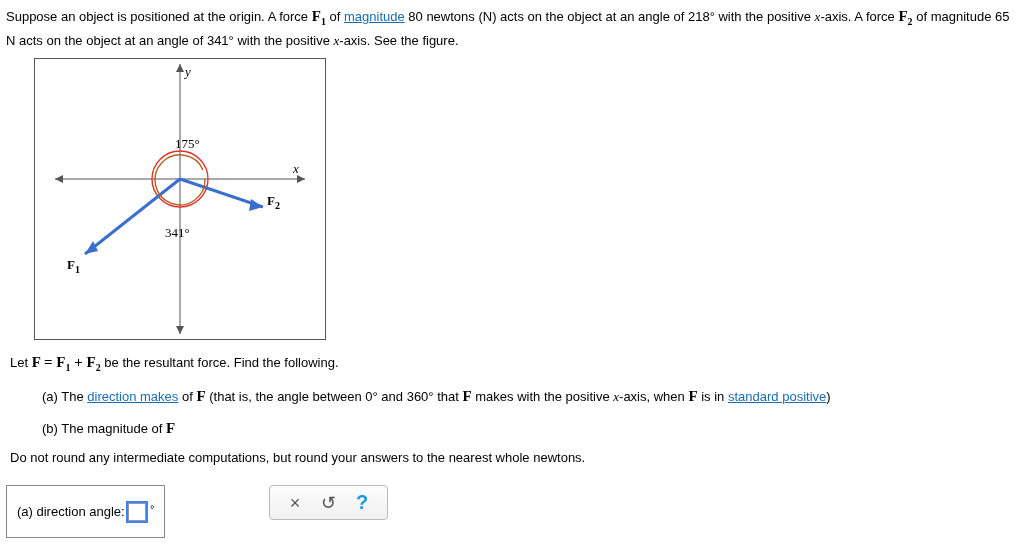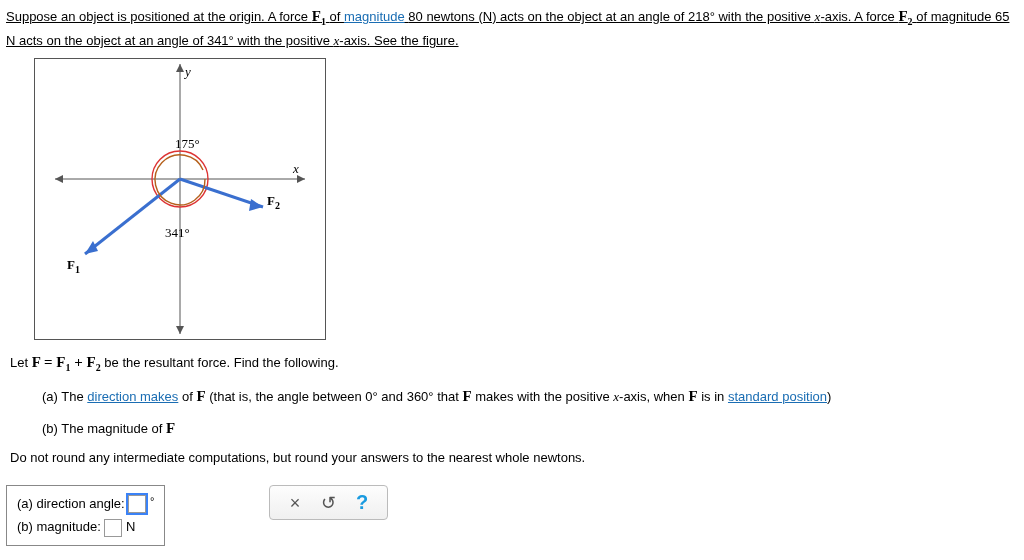--- a/index.html
+++ b/index.html
@@ -4,37 +4,37 @@
 <style>
   body {
     font-family: Verdana, Geneva, sans-serif;
     font-size: 13px;
     color: #000;
     margin: 0;
     padding: 4px 6px;
     width: 1024px;
     box-sizing: border-box;
   }
-  .intro { line-height: 1.7; text-decoration: underline; }
+  .intro { line-height: 1.7; }
   .sub { font-size: 10px; vertical-align: sub; }
   .link { color: #1a6db3; text-decoration: underline; cursor: pointer; }
   .bold { font-weight: bold; font-family: "Times New Roman", serif; font-size: 15px; }
   .figure-frame {
     border: 1px solid #555;
     width: 290px;
     height: 280px;
     margin: 6px 0 10px 28px;
     position: relative;
     background: #fff;
   }
   .lettext, .part, .noround { margin: 8px 0 8px 4px; line-height: 1.6; }
   .part { margin-left: 36px; }
   .answer-box {
     border: 1px solid #888;
-    padding: 6px 10px;
+    padding: 14px 10px;
     display: inline-block;
     margin-top: 8px;
     font-size: 13px;
     line-height: 1.8;
   }
   .input-mini {
     width: 16px;
     height: 16px;
     border: 1px solid #999;
     display: inline-block;
@@ -124,42 +124,37 @@
 <div class="part">
   <span>(a) The </span>
   <span class="link">direction makes</span>
   <span> of </span>
   <span class="bold">F</span>
   <span> (that is, the angle between 0° and 360° that </span>
   <span class="bold">F</span>
   <span> makes with the positive </span><span style="font-style:italic;font-family:'Times New Roman',serif">x</span><span>-axis, when </span>
   <span class="bold">F</span>
   <span> is in </span>
-  <span class="link">standard position</span><span>)</span>
+  <span class="link">standard positive</span><span>)</span>
 </div>
 
 <div class="part">
   <span>(b) The magnitude of </span>
   <span class="bold">F</span>
 </div>
 
 <div class="noround">Do not round any intermediate computations, but round your answers to the nearest whole newtons.</div>
 
 <div>
   <div class="answer-box">
     <div>
       <span>(a) direction angle: </span>
       <input class="input-mini focus" value="" style="">
       <span class="deg">°</span>
     </div>
-    <div>
-      <span>(b) magnitude: </span>
-      <input class="input-mini" value="" style="">
-      <span>N</span>
-    </div>
   </div>
 
   <div class="toolbar">
     <span class="toolbar-btn">×</span>
     <span class="toolbar-btn">↺</span>
     <span class="toolbar-btn help">?</span>
   </div>
 </div>
 
 </body></html>

